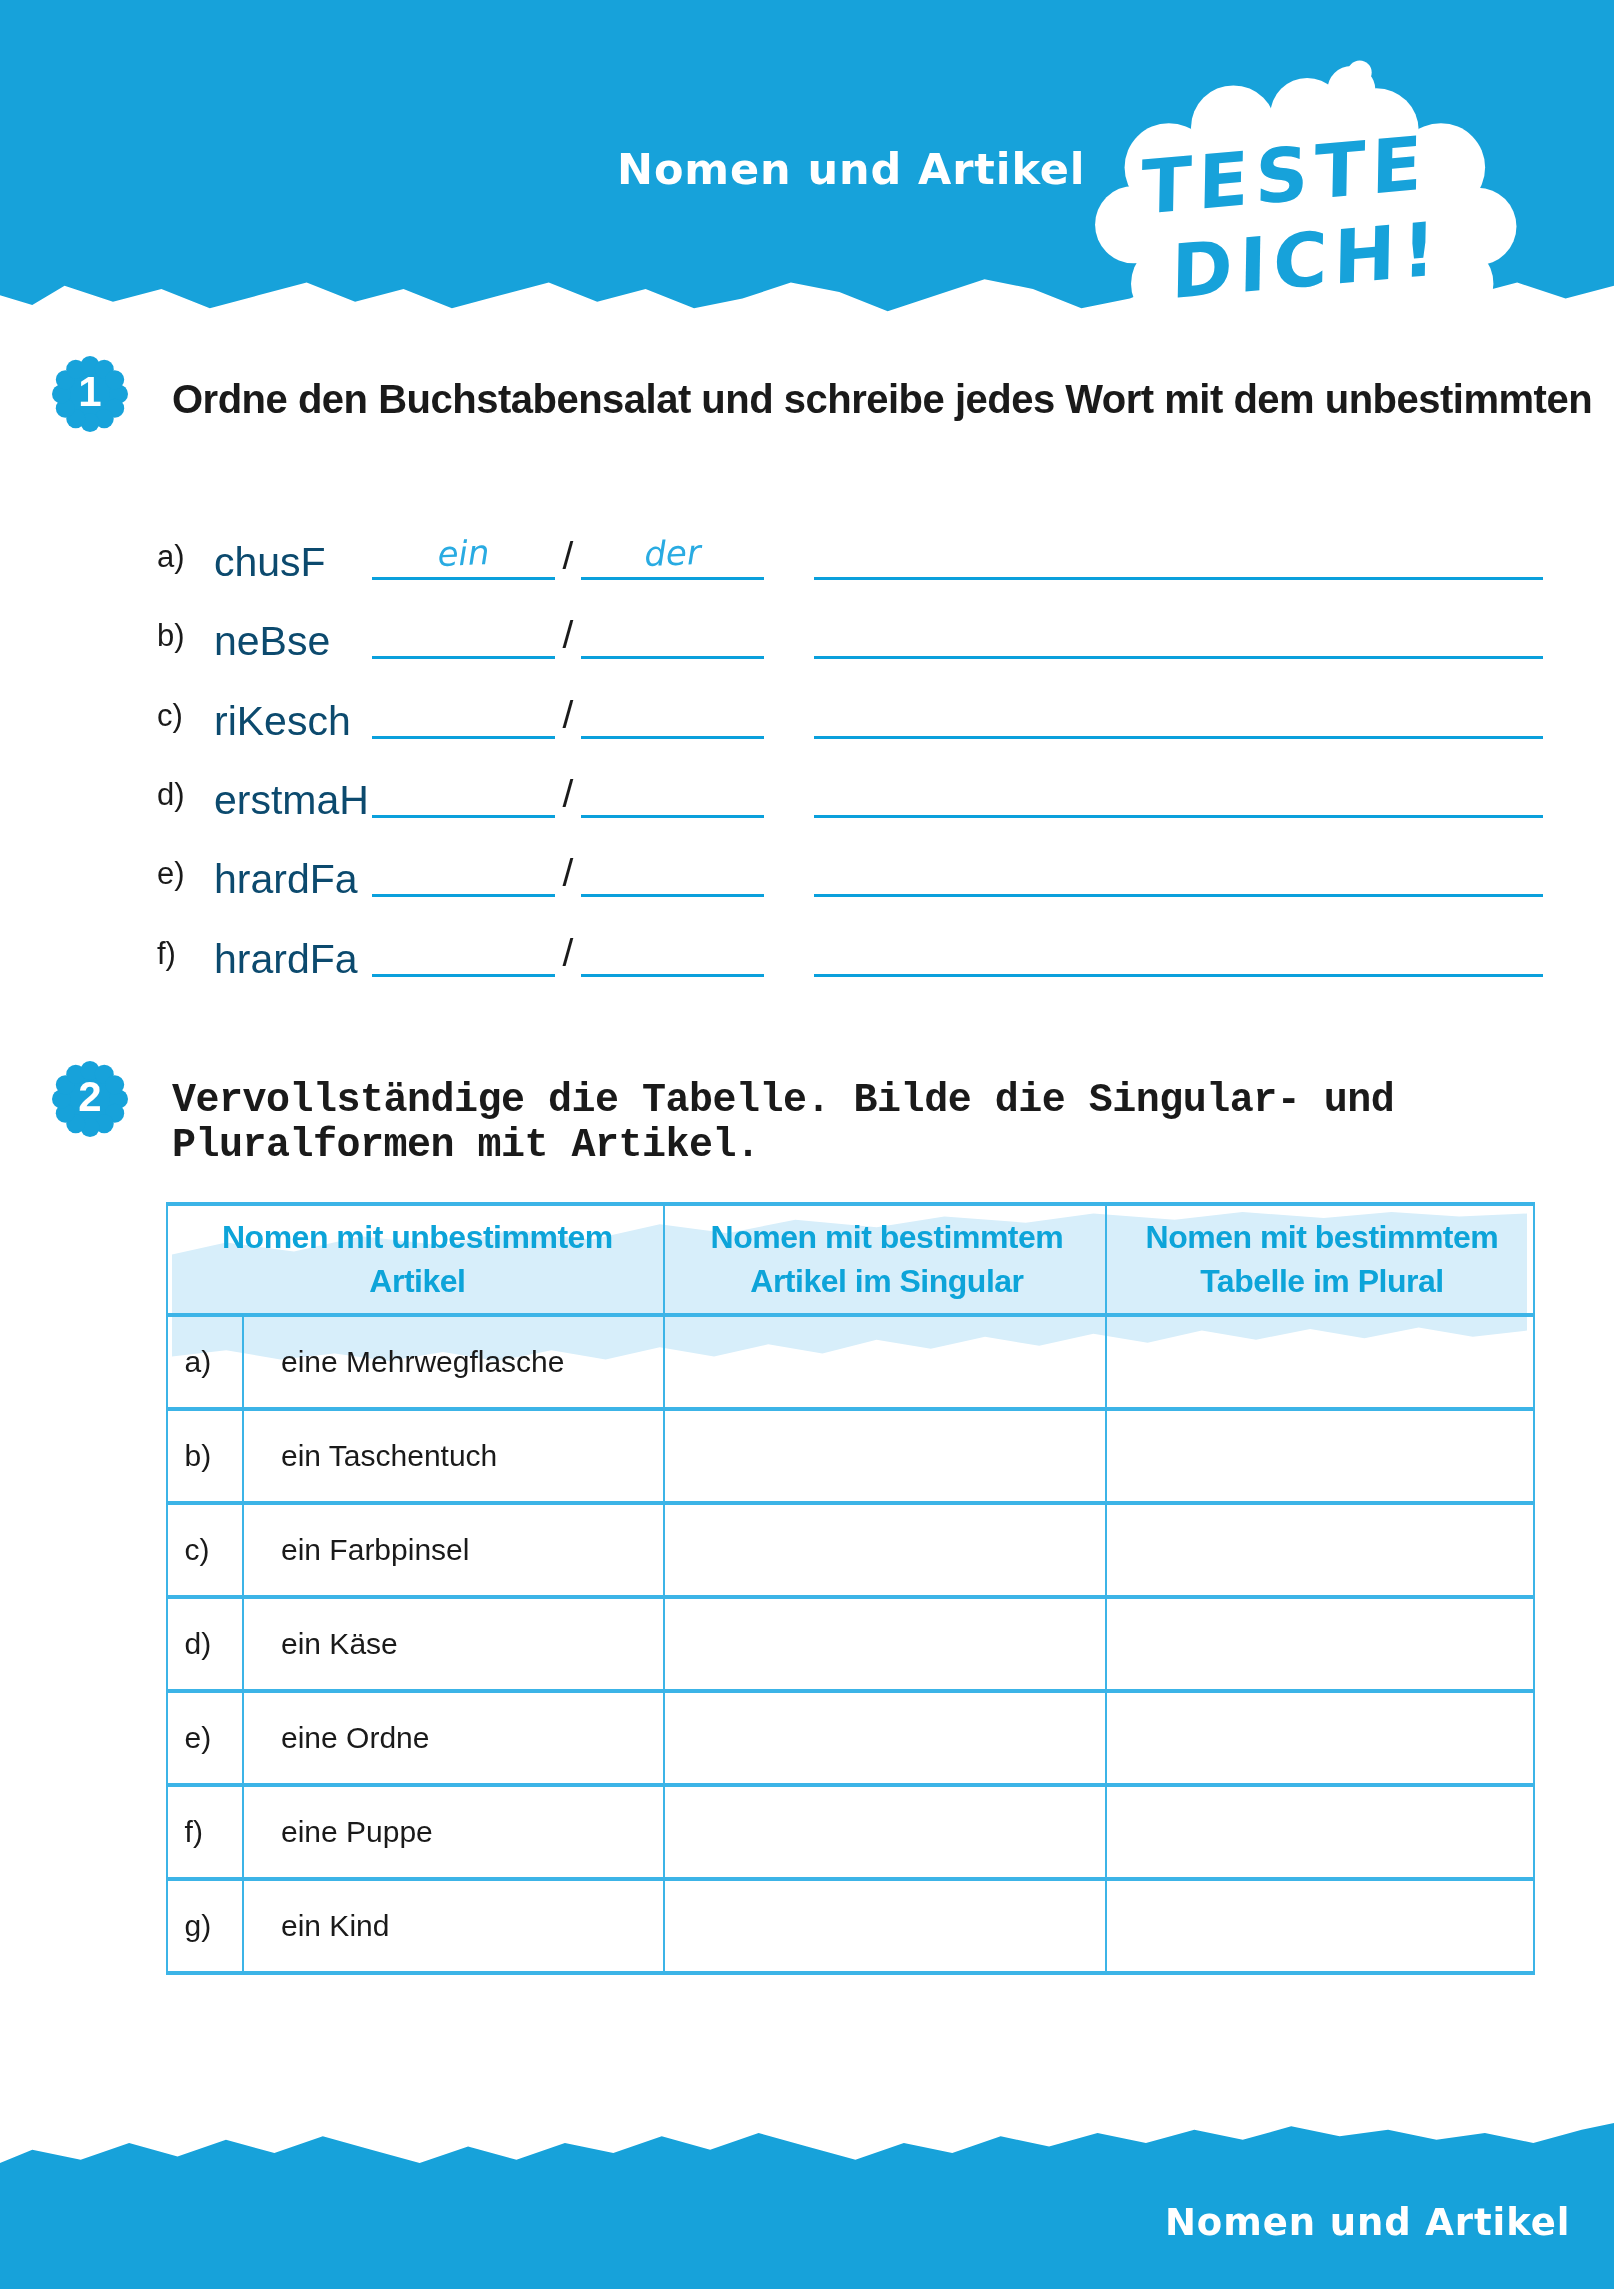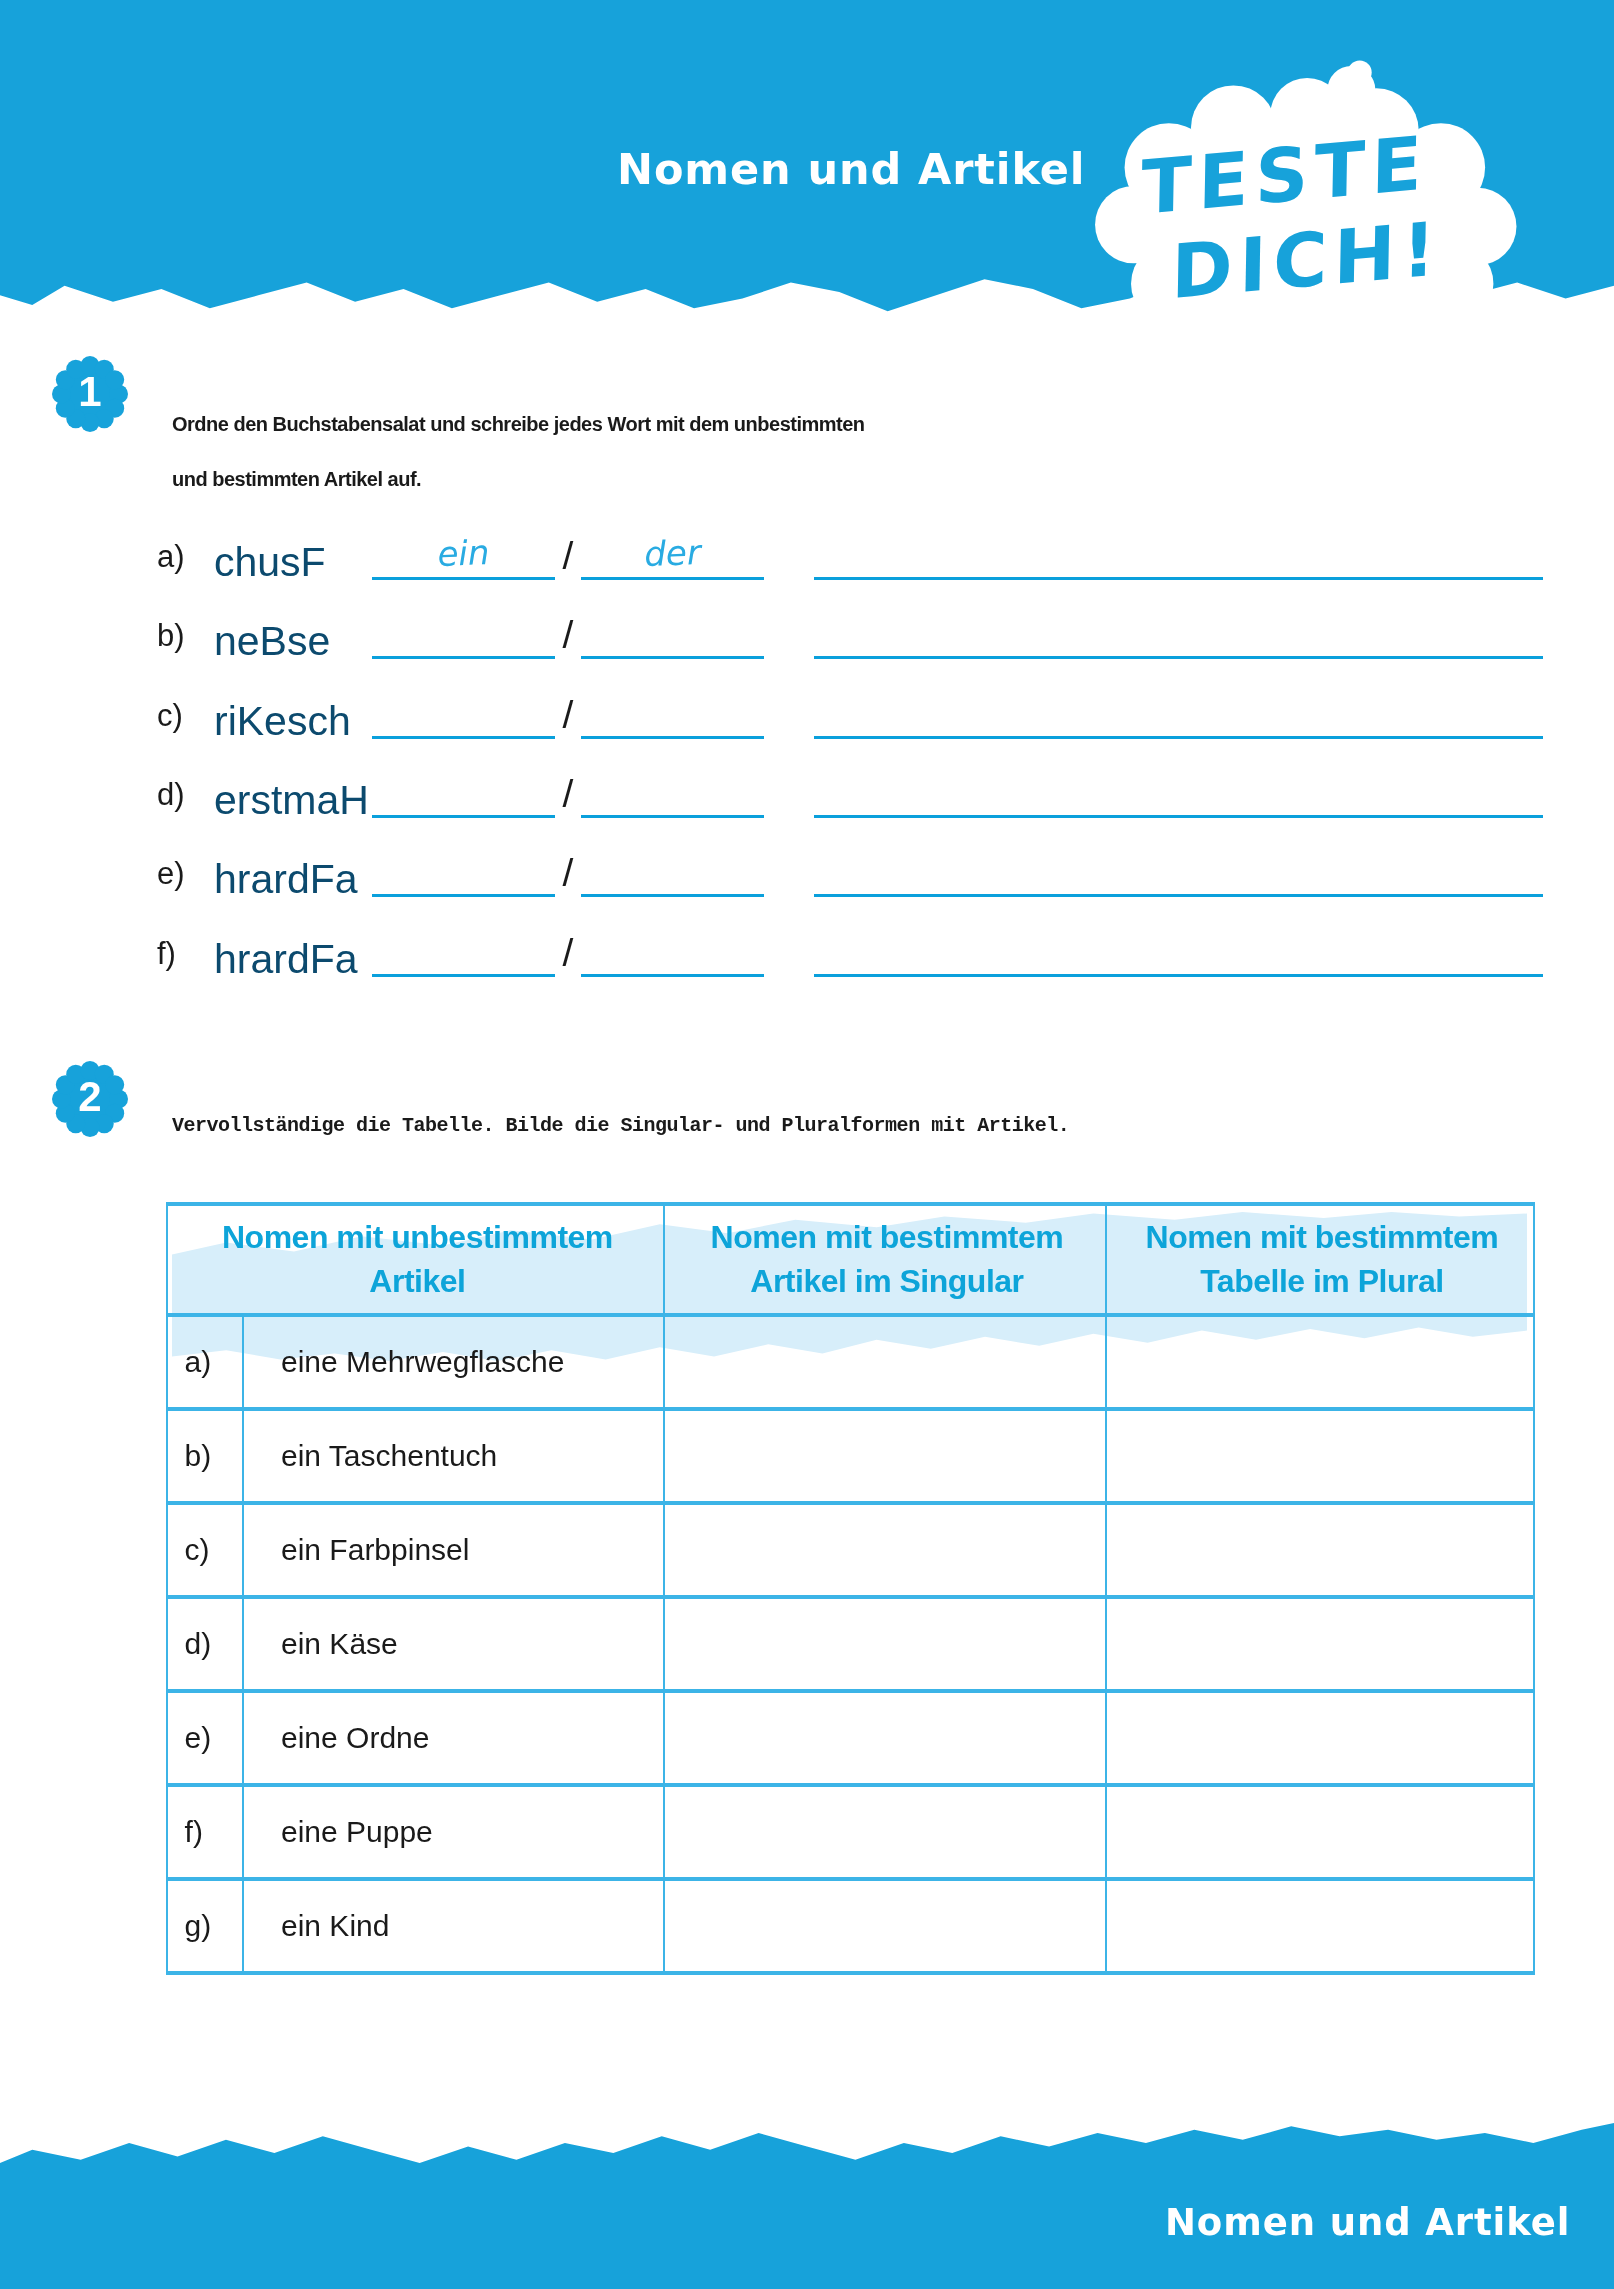--- a/index.html
+++ b/index.html
@@ -27,21 +27,21 @@
   .teste-line1 { left:57px; top:90px; }
   .teste-line2 { left:87px; top:175px; }
   
   .num-badge { position:absolute; width:76px; height:76px; }
   .num-badge .num {
     position:absolute; inset:0; display:flex; align-items:center; justify-content:center;
     color:#ffffff; font-weight:bold; font-size:42px; padding-bottom:3.7px;
   }
   
   .instr {
-    position:absolute; color:#1a1a1a; font-weight:bold; font-size:20px; letter-spacing:-0.5px;margin-top:36px;
+    position:absolute; color:#1a1a1a; font-weight:bold; font-size:40px; letter-spacing:-0.5px;
   }
   .ex1-line1 { left:172px; top:377px; }
   .ex1-line2 { left:172px; top:432px; }
   .item-row { position:absolute; left:157px; width:1386px; height:52px; }
   .item-label { position:absolute; left:0; top:11px; font-size:31px; color:#1a1a1a; }
   .item-word  { position:absolute; left:57px; top:11px; font-size:41px; color:#0c4a6e; }
   .blank { position:absolute; bottom:0; height:46px; border-bottom:3.7px solid #0aa0dc; }
   .blank-1 { left:215px; width:183px; }
   .blank-2 { left:424px; width:183px; }
   .blank-long { left:657px; width:729px; }
@@ -132,21 +132,20 @@
             <circle cx="25" cy="14" r="10"></circle>
           <circle cx="40" cy="10" r="10"></circle>
             <circle cx="55" cy="14" r="10"></circle>
             <circle cx="66" cy="25" r="10"></circle>
         </g>
       </svg>
     </span>
     <span class="num">1</span>
   </div>
   <div class="instr ex1-line1">Ordne den Buchstabensalat und schreibe jedes Wort mit dem unbestimmten</div>
-  <div class="instr ex1-line2">und bestimmten Artikel auf.</div>
 
   <div class="item-row" style="top:528px;">
     <span class="item-label">a)</span>
     <span class="item-word">chusF</span>
     <span class="blank blank-1"></span>
     <span class="answer answer-1">ein</span>
     <span class="slash">/</span>
     <span class="blank blank-2"></span>
     <span class="answer answer-2">der</span>
     <span class="blank blank-long"></span>

